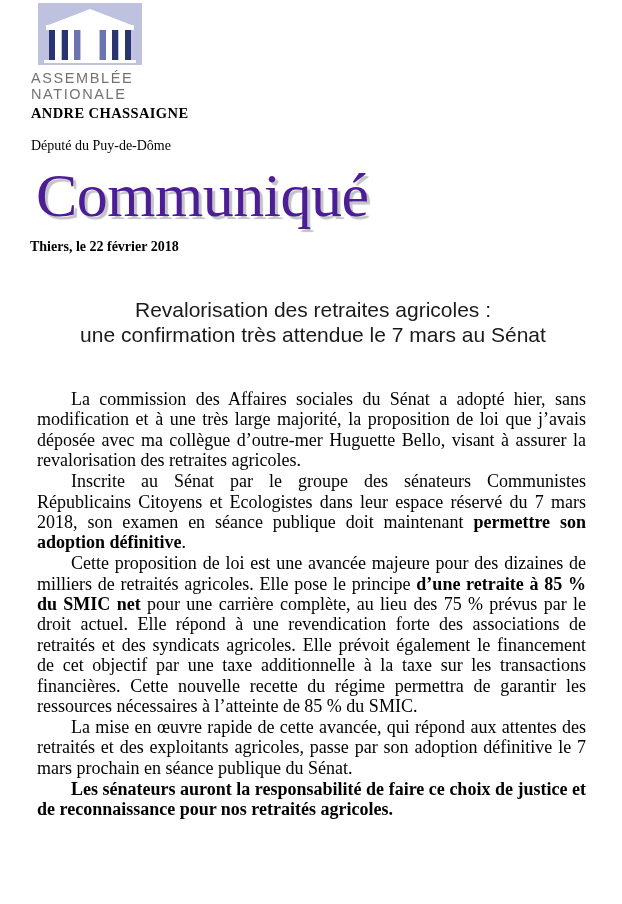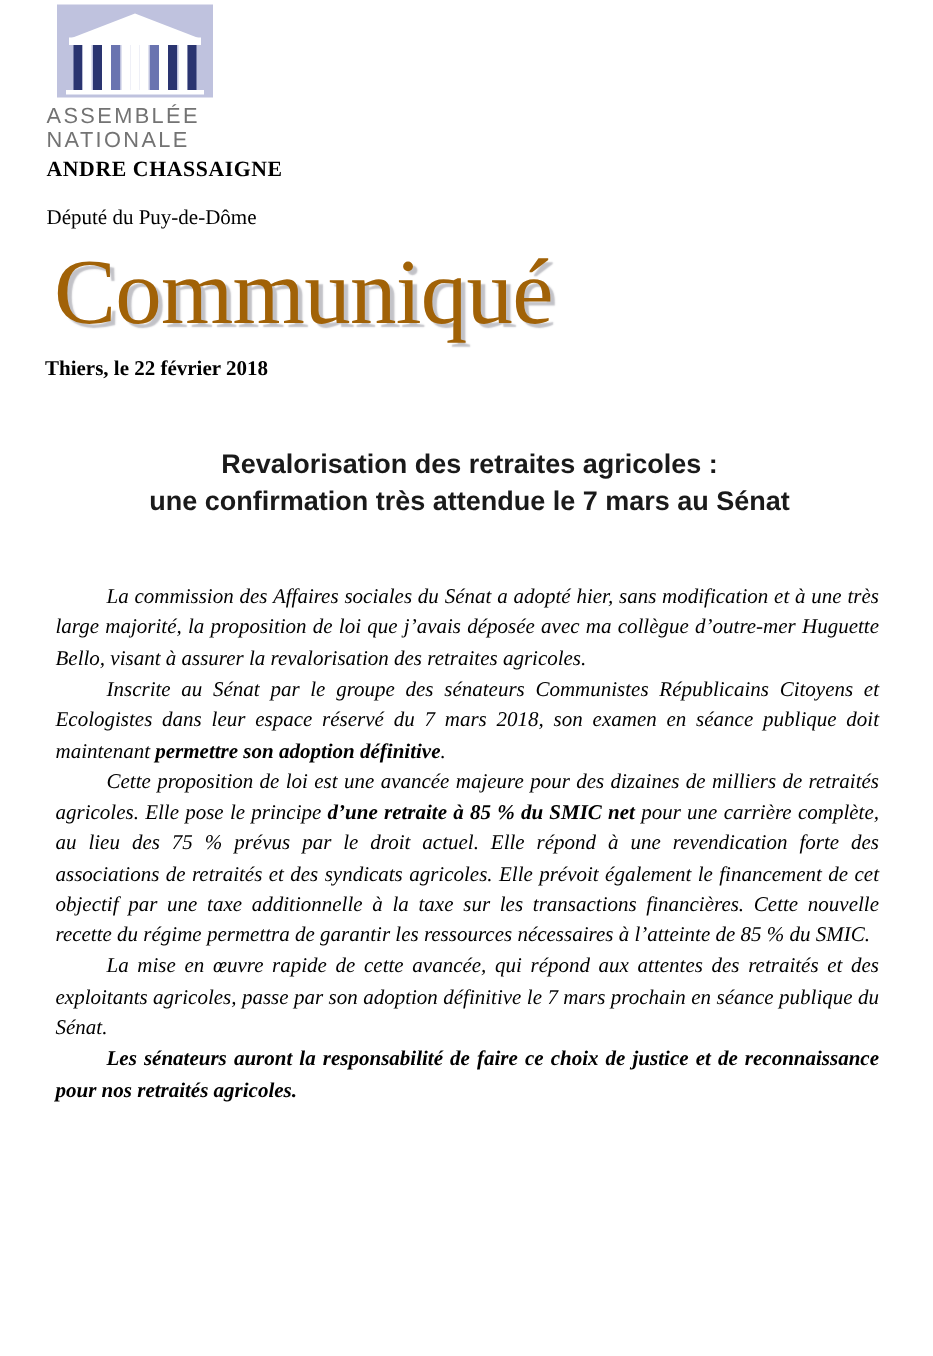--- a/index.html
+++ b/index.html
@@ -104,21 +104,21 @@
     font-family: Liberation Serif, serif;
   }
 
   
   .communique {
     position: absolute;
     left: 36px;
     top: 160px;
     font-size: 62px;
     line-height: 70px;
-    color: #a16207;
+    color: #4c1d95;
     font-weight: normal;
     letter-spacing: -0.5px;
     text-shadow: 3px 3px 1px rgba(120,120,130,0.45);
     white-space: nowrap;
   }
 
   
   .dateline {
     position: absolute;
     left: 30px;
@@ -128,37 +128,36 @@
   }
 
   
   .headline {
     position: absolute;
     left: 40px;
     top: 297px;
     width: 546px;
     text-align: center;
     font-family: "Liberation Sans", "DejaVu Sans", sans-serif;
-    font-weight: bold;
-    font-size: 18px;
+    font-weight: normal;
+    font-size: 21px;
     line-height: 25px;
     color: #1a1a1a;
   }
   .headline .hl-line { display: block; }
 
   
   .body-copy {
     position: absolute;
     left: 37px;
     top: 389px;
     width: 549px;
-    font-size: 14px;
+    font-size: 18px;
     line-height: 20.4px;
     text-align: justify;
-    font-style: italic;
   }
   .body-copy p {
     margin: 0 0 0.5px 0;
     text-indent: 34px;
   }
   .body-copy p.bold-para {
     font-weight: bold;
   }
   .body-copy b { font-weight: bold; }
 

